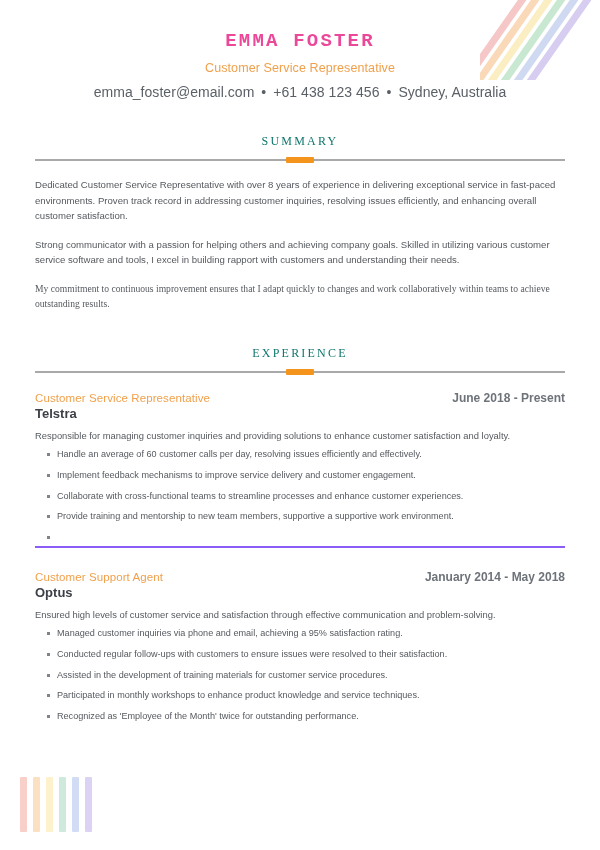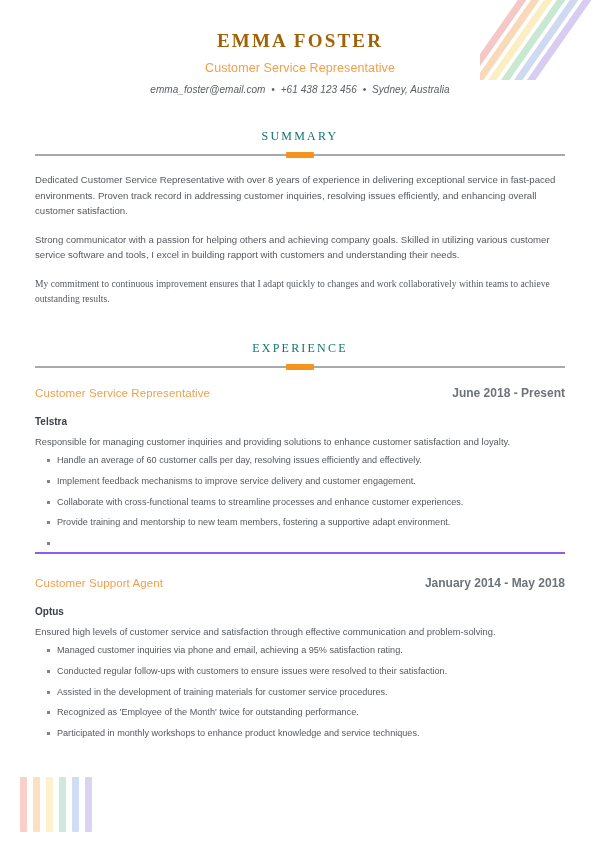--- a/index.html
+++ b/index.html
@@ -52,38 +52,37 @@
     height: 55px;
     border-radius: 1px;
   }
 
   
   .header {
     padding: 30px 45px 0 45px;
     text-align: center;
   }
   .name {
-    font-family: Liberation Serif, serif;
+    font-family: Liberation Mono, monospace;
     font-size: 19px;
     font-weight: 700;
     letter-spacing: 2.2px;
-    color: #a16207;
+    color: #ec4899;
     margin-bottom: 9px;
   }
   .headline {
     font-size: 12.5px;
     color: #f0a04b;
     margin-bottom: 9px;
     letter-spacing: 0.1px;
   }
   .contact {
-    font-size: 10px;
+    font-size: 14px;
     color: #5b6066;
     letter-spacing: 0.05px;
-    font-style: italic;
   }
   .contact .sep { margin: 0 3px; }
 
   
   .section {
     padding: 0 35px;
     margin-top: 34px;
   }
   .section-title {
     font-family: "Liberation Serif", serif;
@@ -137,24 +136,24 @@
     letter-spacing: 0.1px;
   }
   .job-date {
     font-size: 12px;
     color: #6e7379;
     white-space: nowrap;
     padding-left: 12px;
     font-weight: bold;
   }
   .job-company {
-    font-size: 10px;
+    font-size: 13px;
     font-weight: 700;
     color: #3d4147;
-    margin-top: 16px;
+    margin-top: 1px;
   }
   .job-desc {
     font-size: 9.4px;
     color: #55595e;
     line-height: 1.55;
     margin-top: 8px;
   }
   .bullets {
     list-style: none;
     margin-top: 5px;
@@ -223,38 +222,38 @@
     <div class="job-head">
       <span class="job-title">Customer Service Representative</span>
       <span class="job-date">June 2018 - Present</span>
     </div>
     <div class="job-company">Telstra</div>
     <div class="job-desc">Responsible for managing customer inquiries and providing solutions to enhance customer satisfaction and loyalty.</div>
     <ul class="bullets">
       <li><span class="dot"></span><span>Handle an average of 60 customer calls per day, resolving issues efficiently and effectively.</span></li>
       <li><span class="dot"></span><span>Implement feedback mechanisms to improve service delivery and customer engagement.</span></li>
       <li><span class="dot"></span><span>Collaborate with cross-functional teams to streamline processes and enhance customer experiences.</span></li>
-      <li><span class="dot"></span><span>Provide training and mentorship to new team members, fostering a supportive adapt environment.</span></li>
+      <li><span class="dot"></span><span>Provide training and mentorship to new team members, supportive a supportive work environment.</span></li>
       <li><span class="dot"></span></li>
     </ul>
   </div>
 
   <div class="job">
     <div class="job-head">
       <span class="job-title">Customer Support Agent</span>
       <span class="job-date">January 2014 - May 2018</span>
     </div>
     <div class="job-company">Optus</div>
     <div class="job-desc">Ensured high levels of customer service and satisfaction through effective communication and problem-solving.</div>
     <ul class="bullets">
       <li><span class="dot"></span><span>Managed customer inquiries via phone and email, achieving a 95% satisfaction rating.</span></li>
       <li><span class="dot"></span><span>Conducted regular follow-ups with customers to ensure issues were resolved to their satisfaction.</span></li>
       <li><span class="dot"></span><span>Assisted in the development of training materials for customer service procedures.</span></li>
+      <li><span class="dot"></span><span>Participated in monthly workshops to enhance product knowledge and service techniques.</span></li>
       <li><span class="dot"></span><span>Recognized as 'Employee of the Month' twice for outstanding performance.</span></li>
-      <li><span class="dot"></span><span>Participated in monthly workshops to enhance product knowledge and service techniques.</span></li>
     </ul>
   </div>
 </div>
 
 <div class="deco-bottomleft" id="deco-bl">
     <span class="bar" style="background: rgb(248, 207, 201);"></span>
     <span class="bar" style="background: rgb(251, 224, 194);"></span>
     <span class="bar" style="background: rgb(253, 242, 204);"></span>
     <span class="bar" style="background: rgb(207, 234, 221);"></span>
     <span class="bar" style="background: rgb(211, 220, 245);"></span>

